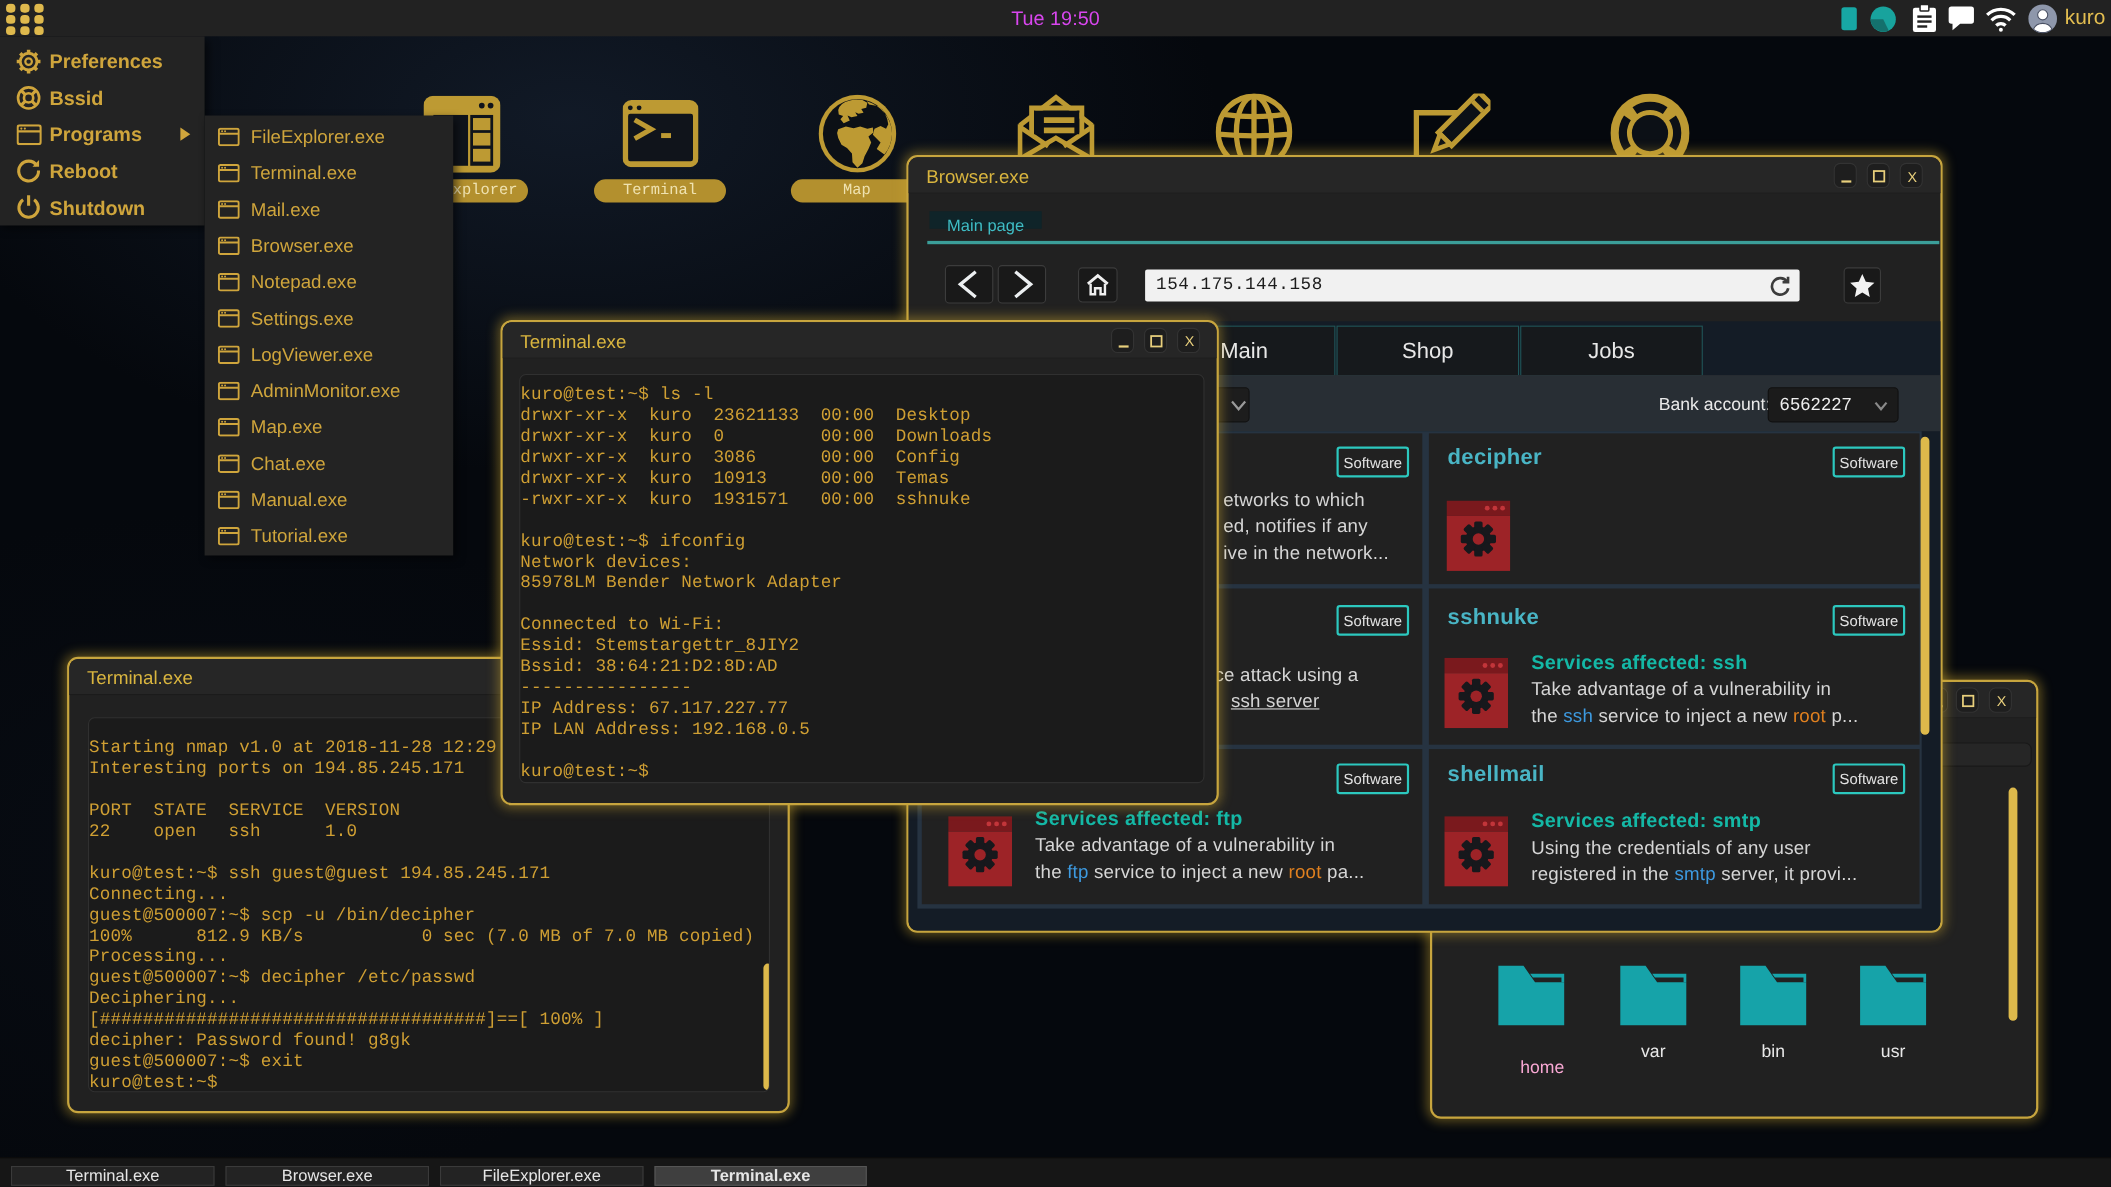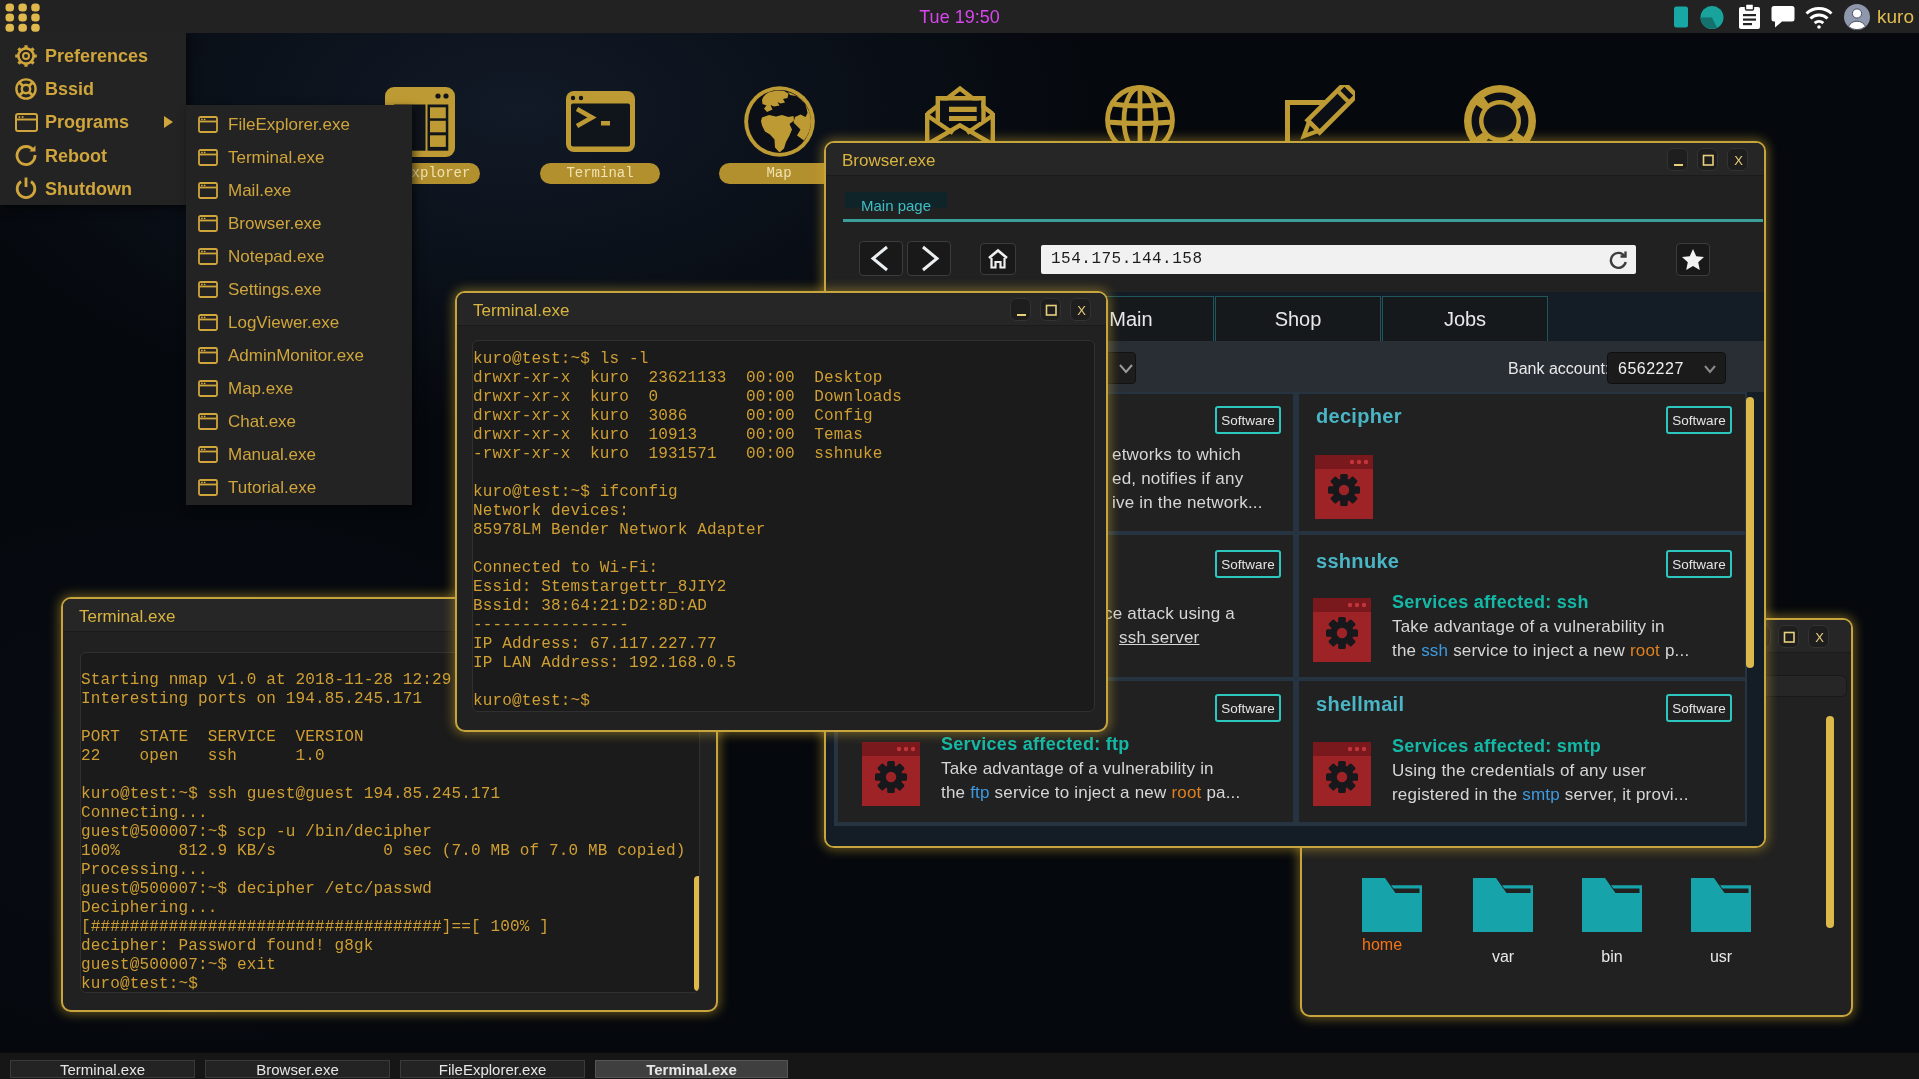--- a/index.html
+++ b/index.html
@@ -180,21 +180,21 @@
       <g transform="translate(220,0)">
           <path d="M0 1 H23 L33.5 16 H60 V55 H0 Z"></path>
           <path d="M29 8.2 H60 V16 H57.5 V11.6 H31.5 Z"></path>
         </g>
       <g transform="translate(329,0)">
           <path d="M0 1 H23 L33.5 16 H60 V55 H0 Z"></path>
           <path d="M29 8.2 H60 V16 H57.5 V11.6 H31.5 Z"></path>
         </g>
     </g>
   </svg>
-  <div style="position:absolute; left:60px; top:316px; width:60px; text-align:left; color:#f97316; font-size:16px;">home</div>
+  <div style="position:absolute; left:60px; top:342px; width:60px; text-align:right; color:#f9a8d4; font-size:16px;">home</div>
   <div style="position:absolute; left:171px; top:328px; width:60px; text-align:center; color:#e8e8e8; font-size:16px;">var</div>
   <div style="position:absolute; left:280px; top:328px; width:60px; text-align:center; color:#e8e8e8; font-size:16px;">bin</div>
   <div style="position:absolute; left:389px; top:328px; width:60px; text-align:center; color:#e8e8e8; font-size:16px;">usr</div>
   <div class="goldbar" style="left:524px; top:96px; height:212px;"></div>
 </div>
 <svg width="0" height="0" style="position:absolute;">
 <defs>
 <symbol id="redapp" viewBox="0 0 58 64">
   <rect width="58" height="14" fill="#7a191d"></rect>
   <rect y="14" width="58" height="50" fill="#9d2327"></rect>

